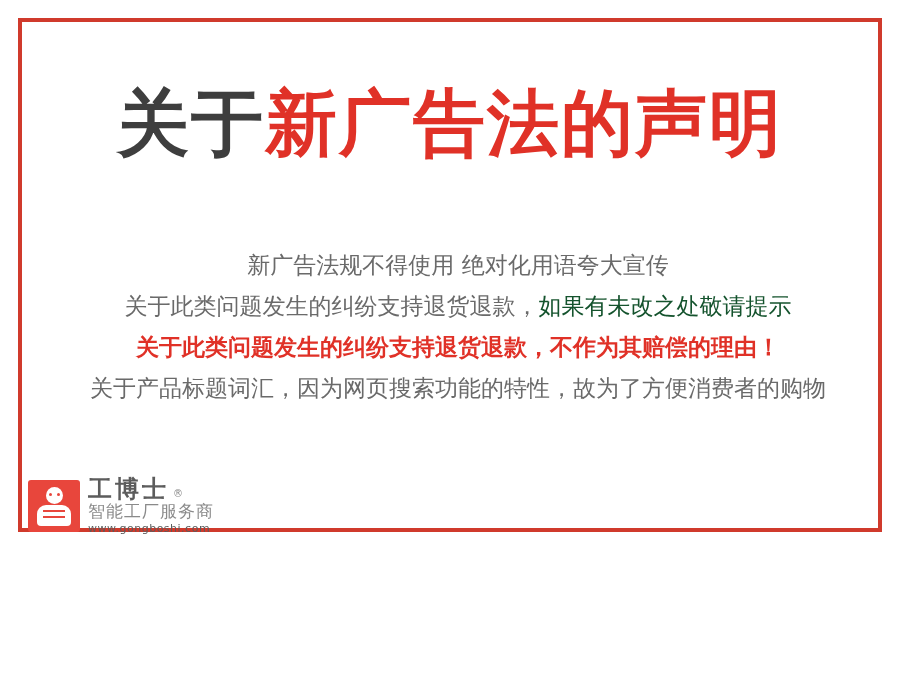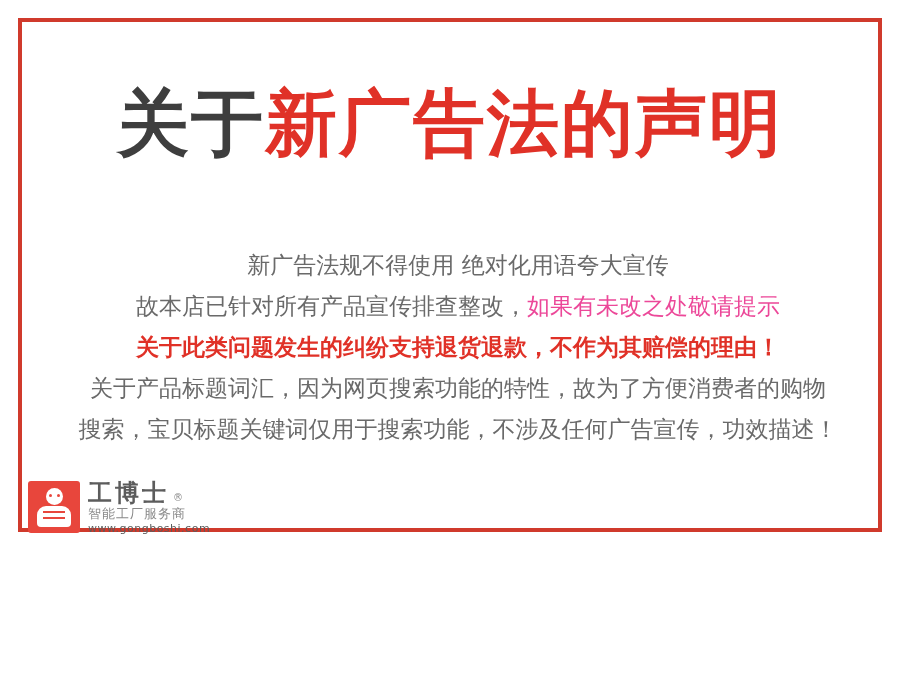--- a/index.html
+++ b/index.html
@@ -54,32 +54,33 @@
     top: 245px;
     text-align: center;
     color: #6a6a6a;
     font-size: 23px;
     line-height: 41px;
   }
   .body-text .line {
     white-space: nowrap;
   }
   .body-text .red {
-    color: #ec4899;
+    color: #14532d;
   }
   .body-text .red-strong {
     color: #e03127;
     font-weight: bold;
     text-align: center;
   }
   .watermark {
     position: absolute;
     left: 28px;
     bottom: 16px;
     display: flex;
+    align-items: center;
     gap: 8px;
   }
   .wm-logo {
     position: relative;
     width: 52px;
     height: 52px;
     background: #e8463c;
     border-radius: 3px;
     flex: 0 0 auto;
   }
@@ -159,21 +160,21 @@
     letter-spacing: 3px;
     line-height: 1;
   }
   .wm-reg {
     color: #8a8a8a;
     font-size: 10px;
     line-height: 1;
   }
   .wm-sub {
     color: #8a8a8a;
-    font-size: 13px;
+    font-size: 17px;
     letter-spacing: 1px;
     line-height: 1;
   }
   .wm-url {
     color: #5c5c5c;
     font-size: 11px;
     letter-spacing: 0.5px;
     line-height: 1;
     margin-top: 3px;
   }
@@ -190,30 +191,27 @@
 
   <div class="title">
     <span class="t-dark">关于</span><span class="t-red">新广告法的声明</span>
   </div>
 
   <div class="body-text">
     <div class="line">
       <span>新广告法规不得使用 绝对化用语夸大宣传</span>
     </div>
     <div class="line">
-      <span>故本店已针对所有产品宣传排查整改，</span><span class="red">如果有未改之处敬请提示</span>
+      <span>关于此类问题发生的纠纷支持退货退款，</span><span class="red">如果有未改之处敬请提示</span>
     </div>
     <div class="line">
       <span class="red-strong">关于此类问题发生的纠纷支持退货退款，不作为其赔偿的理由！</span>
     </div>
     <div class="line">
       <span>关于产品标题词汇，因为网页搜索功能的特性，故为了方便消费者的购物</span>
-    </div>
-    <div class="line">
-      <span>搜索，宝贝标题关键词仅用于搜索功能，不涉及任何广告宣传，功效描述！</span>
     </div>
   </div>
 
   <div class="watermark">
     <div class="wm-logo">
       <div class="head"></div>
       <div class="body-shape"></div>
     </div>
     <div class="wm-left-col">
       <div class="wm-texts">

